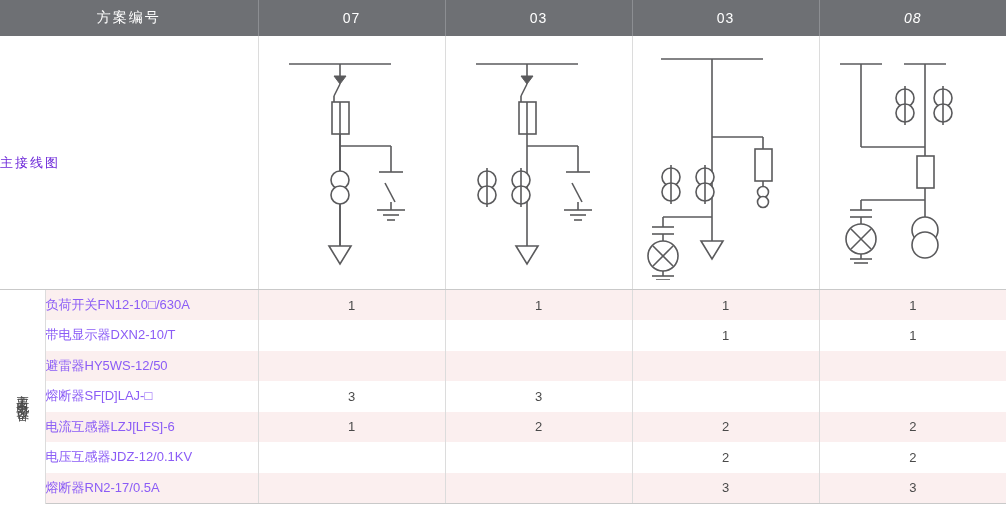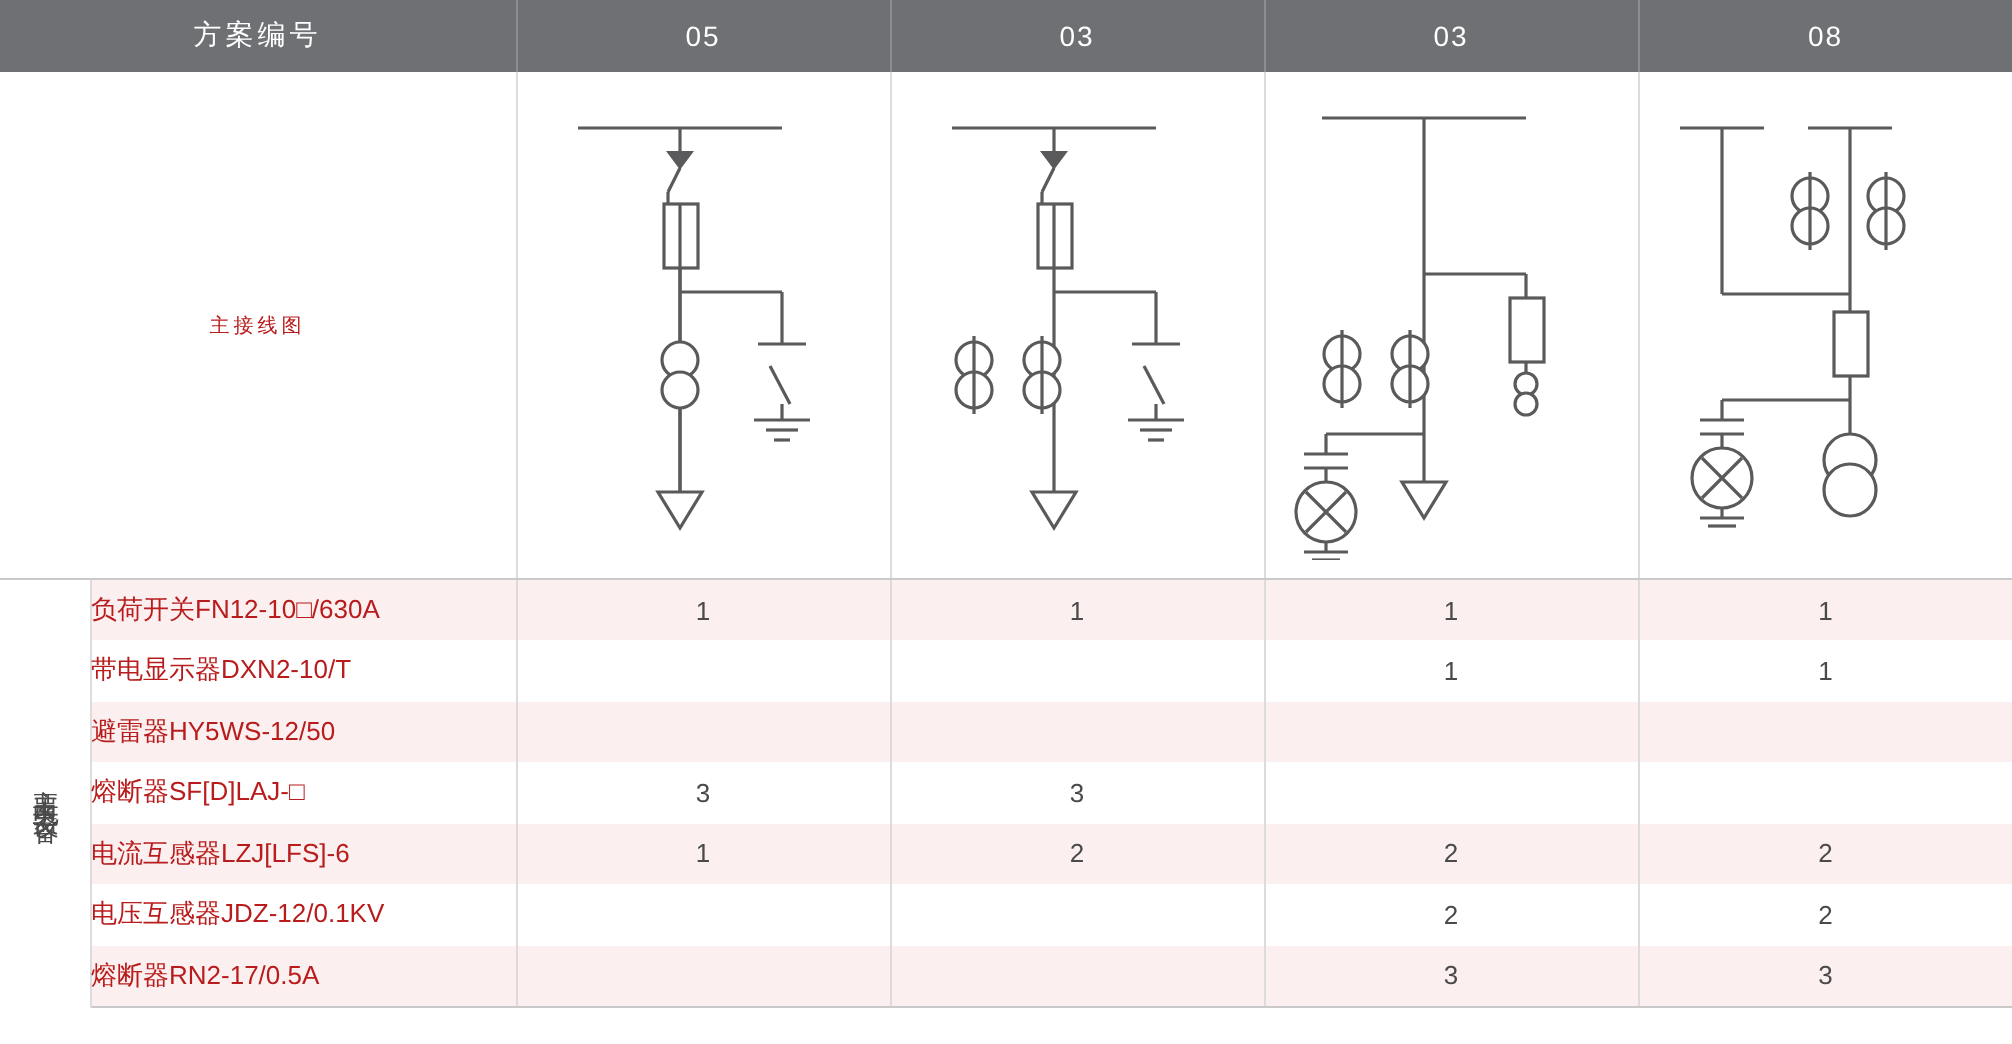--- a/index.html
+++ b/index.html
@@ -33,35 +33,35 @@
   .hdr {
     background: #6e7074;
     color: #ffffff;
     font-size: 14px;
     font-weight: normal;
     text-align: center;
     height: 36px;
     letter-spacing: 1px;
     border-right: 1px solid #8c8e92;
   }
-  .hdr:last-child { border-right: none; }
+  .hdr:last-child { border-right: none; font-style: italic; }
   .hdr.scheme-label { letter-spacing: 2px; }
 
   
   .diagrow td {
     background: #ffffff;
     border-right: 1px solid #dcdcdc;
     vertical-align: middle;
     height: 253px;
   }
   .diagrow td:last-child { border-right: none; }
   .diag-title {
-    text-align: center;
-    font-size: 10px;
-    color: #b91c1c;
+    text-align: left;
+    font-size: 13px;
+    color: #6d28d9;
     letter-spacing: 2px;
   }
   .diag-cell {
     text-align: center;
   }
   .diag-cell svg { display: block; margin: 0 auto; }
 
   
   .vlabel {
     width: 45px;
@@ -79,21 +79,21 @@
     writing-mode: vertical-rl;
     text-orientation: upright;
     letter-spacing: 3px;
   }
   tr.drow { height: 30.5px; }
   tr.drow.odd td.item, tr.drow.odd td.num { background: #fbefef; }
   tr.drow.even td.item, tr.drow.even td.num { background: #ffffff; margin-top: 36px; }
   td.item {
     padding-left: 14px;
     font-size: 13px;
-    color: #b91c1c;
+    color: #8b5cf6;
     white-space: nowrap;
     border-right: 1px solid #dcdcdc;
   }
   td.num {
     text-align: center;
     font-size: 13px;
     color: #4a4a4a;
     border-right: 1px solid #dcdcdc;
   }
   td.num:last-child { border-right: none; }
@@ -115,21 +115,21 @@
     <col style="width:213px">
     <col style="width:187px">
     <col style="width:187px">
     <col style="width:187px">
     <col style="width:187px">
   </colgroup>
 
   <tbody>
         <tr>
     <th class="hdr scheme-label" colspan="2">方案编号</th>
-    <th class="hdr">05</th>
+    <th class="hdr">07</th>
     <th class="hdr">03</th>
     <th class="hdr">03</th>
     <th class="hdr">08</th>
   </tr>
 
   <tr class="diagrow">
     <td class="diag-title" colspan="2">主接线图</td>
 
     <td class="diag-cell">
       <svg width="170" height="225" viewBox="0 0 170 225">

